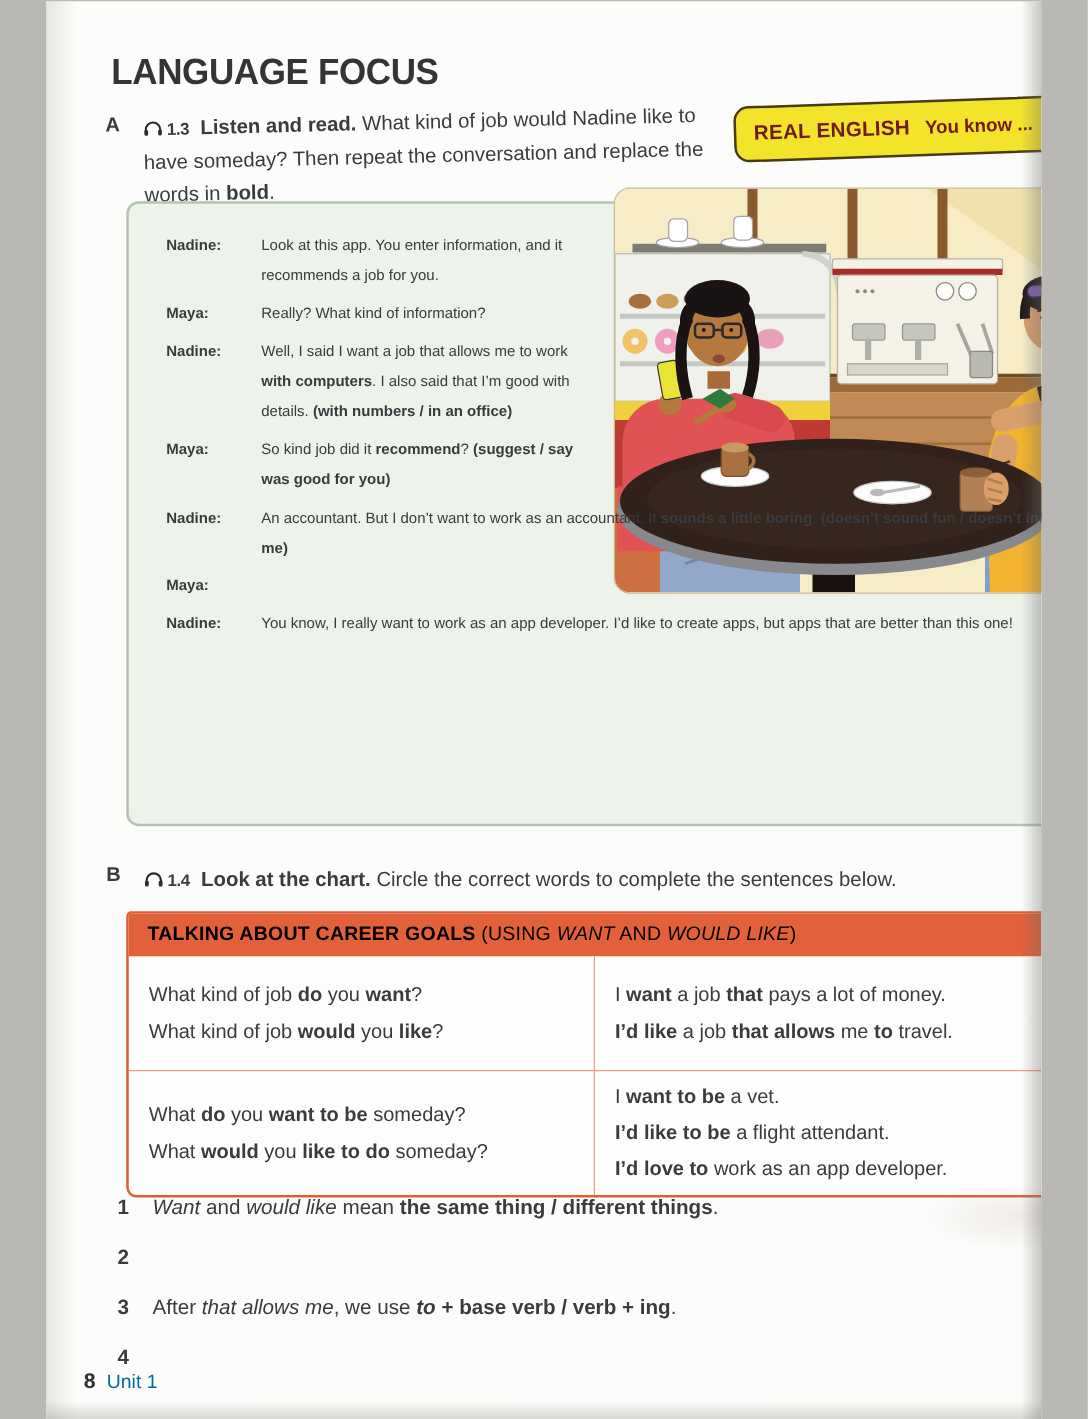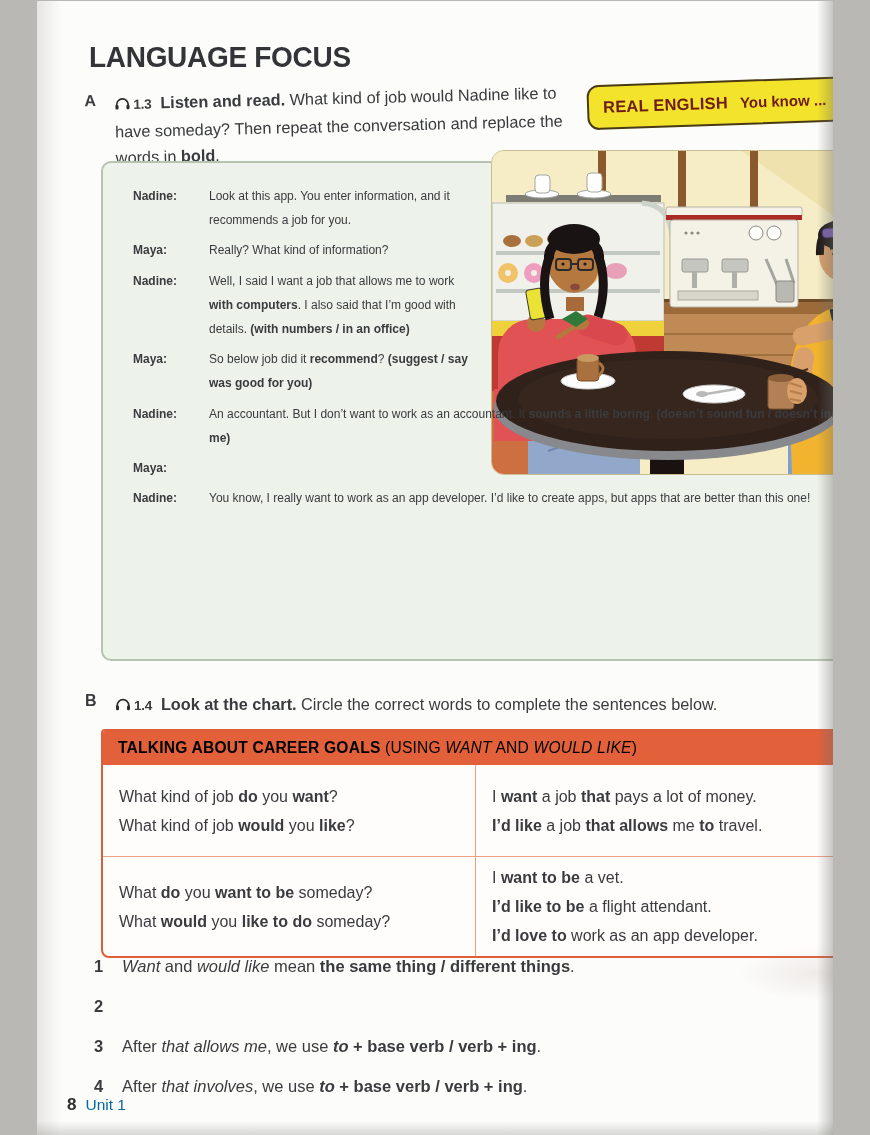--- a/index.html
+++ b/index.html
@@ -252,21 +252,21 @@
       <div class="turn">
         <span class="spk">Maya:</span>
         <span class="txt"><span>Really? What kind of information?</span></span>
       </div>
       <div class="turn">
         <span class="spk">Nadine:</span>
         <span class="txt"><span>Well, I said I want a job that allows me to work </span><span class="b">with computers</span><span>. I also said that I’m good with details. </span><span class="b">(with numbers / in an office)</span></span>
       </div>
       <div class="turn">
         <span class="spk">Maya:</span>
-        <span class="txt"><span>So below job did it </span><span class="b">recommend</span><span>? </span><span class="b">(suggest / say was good for you)</span></span>
+        <span class="txt"><span>So kind job did it </span><span class="b">recommend</span><span>? </span><span class="b">(suggest / say was good for you)</span></span>
       </div>
       <div class="turn wide">
         <span class="spk">Nadine:</span>
         <span class="txt"><span>An accountant. But I don’t want to work as an accountant. It </span><span class="b">sounds a little boring</span><span>. </span><span class="b">(doesn’t sound fun / doesn’t interest me)</span></span>
       </div>
       <div class="turn wide">
         <span class="spk">Maya:</span>
       </div>
       <div class="turn wide">
         <span class="spk">Nadine:</span>
@@ -318,21 +318,20 @@
     </div>
     <div class="ex-item">
       <span class="ex-num">2</span>
     </div>
     <div class="ex-item">
       <span class="ex-num">3</span>
       <span><span>After </span><span class="i">that allows me</span><span>, we use </span><span class="bi">to</span><span class="b"> + base verb / verb + ing</span><span>.</span></span>
     </div>
     <div class="ex-item">
       <span class="ex-num">4</span>
-      <span><span>After </span><span class="i">that involves</span><span>, we use </span><span class="bi">to</span><span class="b"> + base verb / verb + ing</span><span>.</span></span>
     </div>
   </div>
 
   <div class="footer">
     <span class="pg">8</span>
     <span class="unit">Unit 1</span>
   </div>
 
   <div class="ghost"></div>
   <div class="edge-left"></div>

